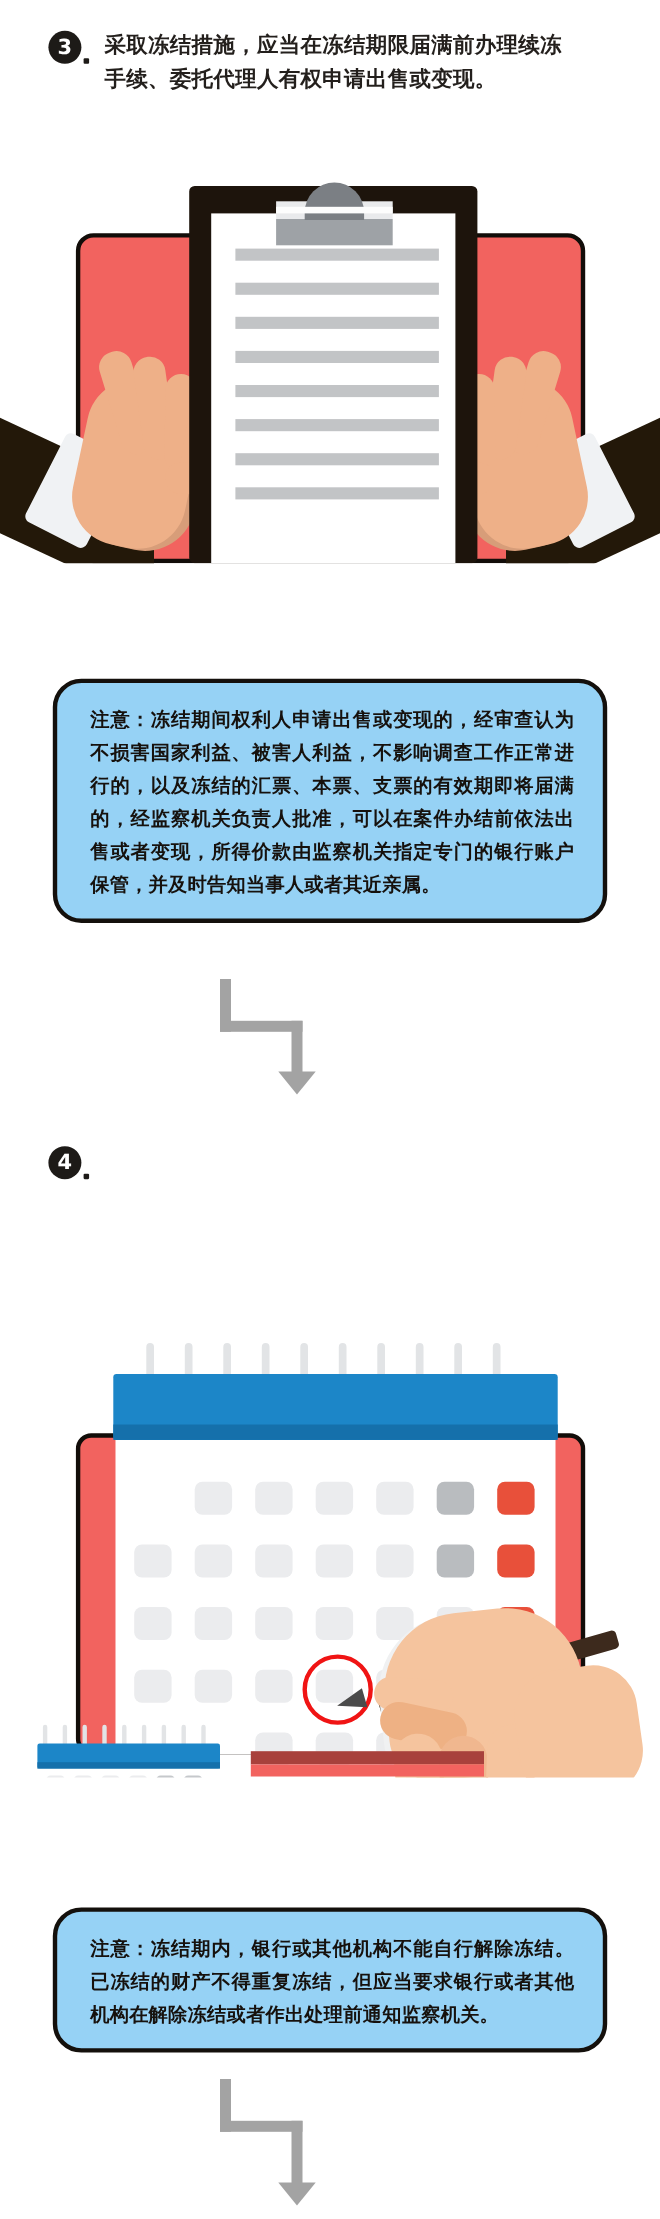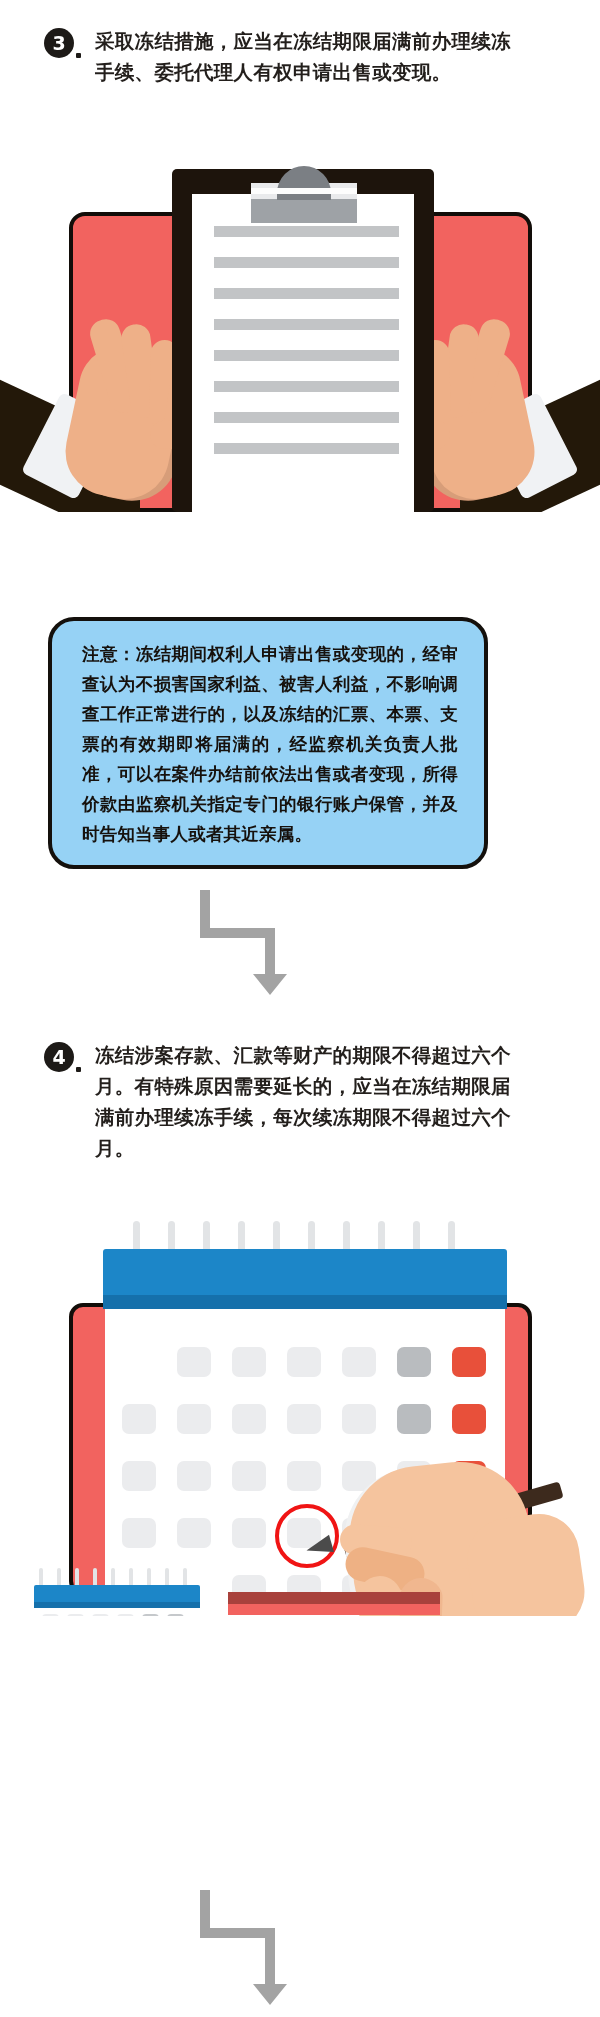--- a/index.html
+++ b/index.html
@@ -165,37 +165,36 @@
         <div class="clip-line" style="top:125px;"></div>
         <div class="clip-line" style="top:156px;"></div>
         <div class="clip-line" style="top:187px;"></div>
         <div class="clip-line" style="top:218px;"></div>
         <div class="clip-line" style="top:249px;"></div>
       </div>
       <div class="clip-metal"></div>
     </div>
   </div>
 
-  <div class="note" style="left:48px;top:617px;width:440px;">
+  <div class="note" style="left:48px;top:617px;width:504px;">
     <div class="note-text">注意：冻结期间权利人申请出售或变现的，经审查认为不损害国家利益、被害人利益，不影响调查工作正常进行的，以及冻结的汇票、本票、支票的有效期即将届满的，经监察机关负责人批准，可以在案件办结前依法出售或者变现，所得价款由监察机关指定专门的银行账户保管，并及时告知当事人或者其近亲属。</div>
   </div>
 
   <div class="conn" style="left:200px;top:890px;width:120px;height:110px;">
     <i class="v1" style="left:0;top:0;height:48px;"></i>
     <i class="h1" style="left:0;top:38px;width:75px;"></i>
     <i class="v2" style="left:65px;top:38px;height:48px;"></i>
     <div class="head" style="left:53px;top:84px;"></div>
   </div>
 
   <div class="step" style="left:44px;top:1040px;width:512px;">
     <div class="badge">
       <span>4</span>
       <span class="dot"></span>
     </div>
-    <div class="step-text">冻结涉案存款、汇款等财产的期限不得超过六个月。有特殊原因需要延长的，应当在冻结期限届满前办理续冻手续，每次续冻期限不得超过六个月。</div>
   </div>
 
   <div class="illus2">
 
     <div class="cal-red"></div>
     <div class="cal-body"></div>
 
     <div>
       <div class="ring" style="left:133px;top:5px;"></div>
         <div class="ring-b" style="left:131px;top:46px;"></div>
@@ -298,20 +297,23 @@
         <div class="mcell" style="left:58px;top:6px;"></div>
           <div class="mcell" style="left:83px;top:6px;"></div>
         <div class="mcell g" style="left:108px;top:6px;"></div>
           <div class="mcell g" style="left:133px;top:6px;"></div>
 
       </div>
 
     </div>
   </div>
 
+  <div class="note" style="left:48px;top:1734px;width:504px;">
+    <div class="note-text">注意：冻结期内，银行或其他机构不能自行解除冻结。已冻结的财产不得重复冻结，但应当要求银行或者其他机构在解除冻结或者作出处理前通知监察机关。</div>
+  </div>
 
   <div class="conn" style="left:200px;top:1890px;width:120px;height:115px;">
     <i class="v1" style="left:0;top:0;height:48px;"></i>
     <i class="h1" style="left:0;top:38px;width:75px;"></i>
     <i class="v2" style="left:65px;top:38px;height:58px;"></i>
     <div class="head" style="left:53px;top:94px;"></div>
   </div>
 
 </div>
 

